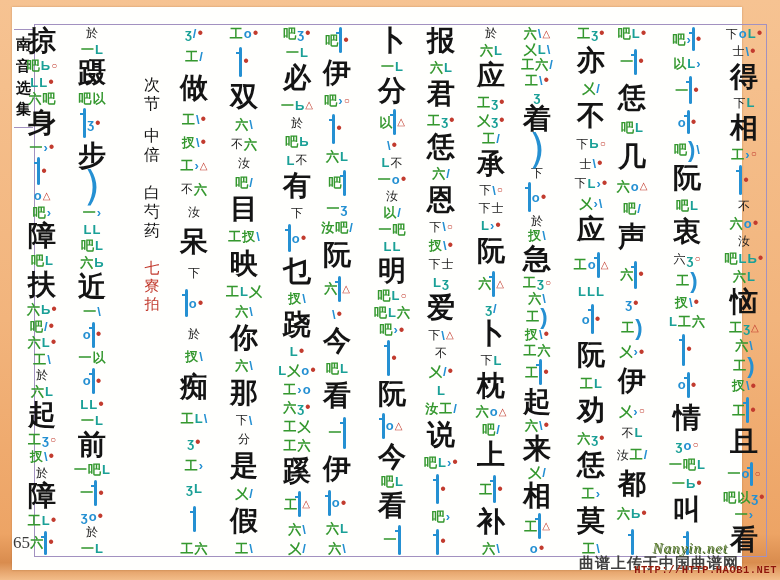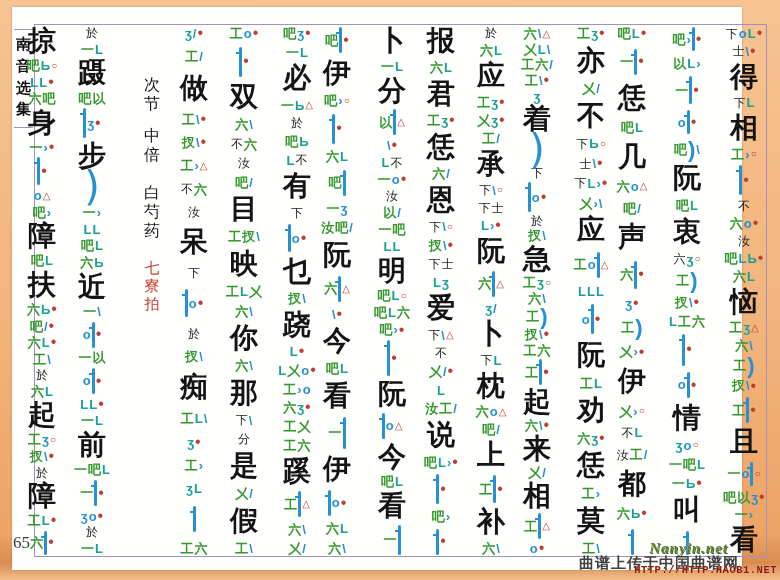--- a/index.html
+++ b/index.html
@@ -30,21 +30,21 @@
   .nt{color:#1ba097;font-size:13px;font-weight:bold;}
   .nb{color:#2590d2;font-size:13px;font-weight:bold;}
   .nr{color:#c23b2e;font-size:10px;line-height:.8;}
   .nr.dot{font-size:16px;line-height:.55;}
   .bar{position:relative;width:3px;border-radius:2px;background:#2590d2;display:inline-block;}
   .bar::after{content:"";position:absolute;left:-3px;top:5px;width:4px;height:2px;background:#2590d2;}
   .par{font-family:"DejaVu Sans",sans-serif;font-size:40px;color:#2590d2;line-height:.7;
     transform:translateY(-2px);}
   .nb.curve{font-size:22px;line-height:.8;}
   .watermark{position:absolute;right:14px;top:533px;font-family:"Liberation Serif",serif;
-    font-weight:bold;font-style:italic;font-size:15px;color:#5a7d2b;
+    font-weight:normal;font-style:italic;font-size:15px;color:#5a7d2b;
     text-shadow:0 0 1px #fff,1px 1px 0 #33511a;letter-spacing:1px;}
   .upload-note{position:absolute;right:3px;top:547px;font-size:15px;font-weight:bold;
     color:#404040;letter-spacing:1px;font-family:"Liberation Serif",serif;}
   .score-url{position:absolute;right:3px;top:564px;font-family:"Liberation Mono",monospace;
     font-size:10.5px;font-weight:bold;color:#8e1408;letter-spacing:.5px;
     text-shadow:0 0 1px #ffd9ae;}
 </style>
 </head>
 <body>
 

